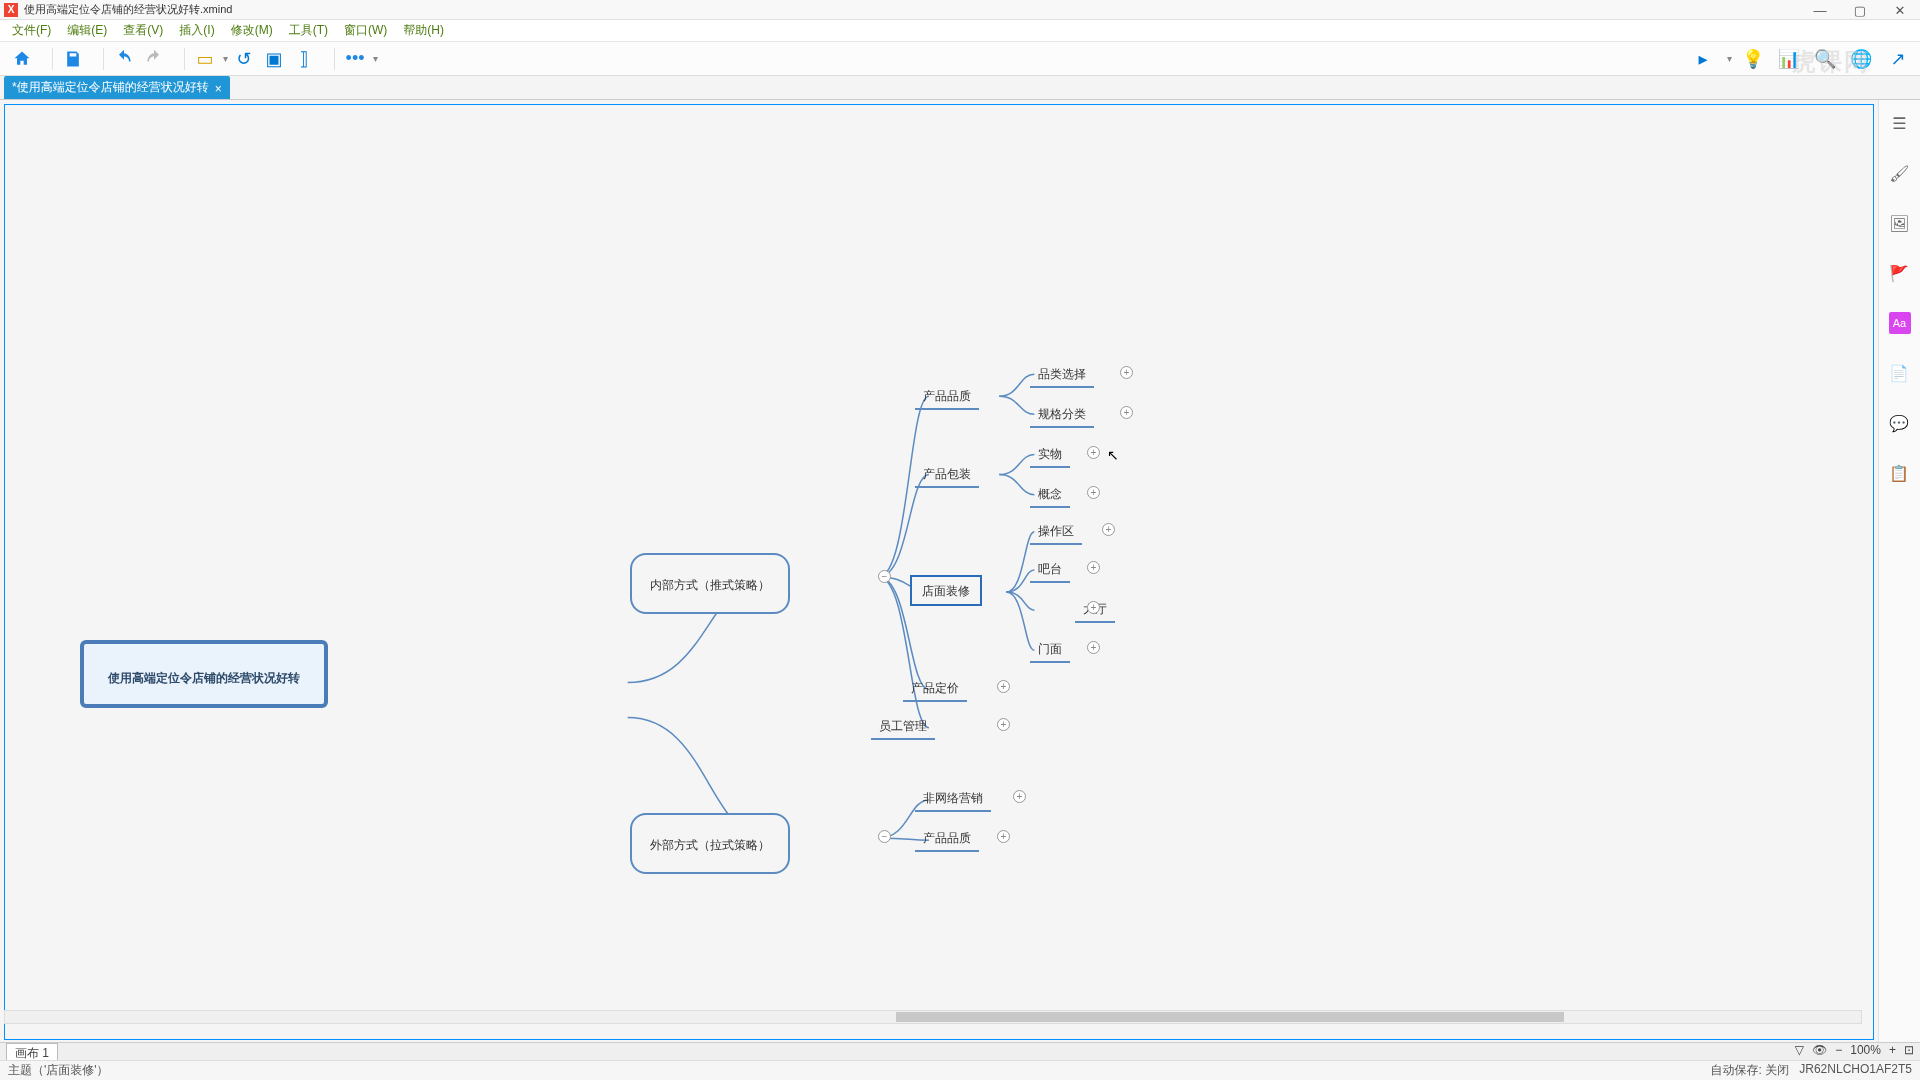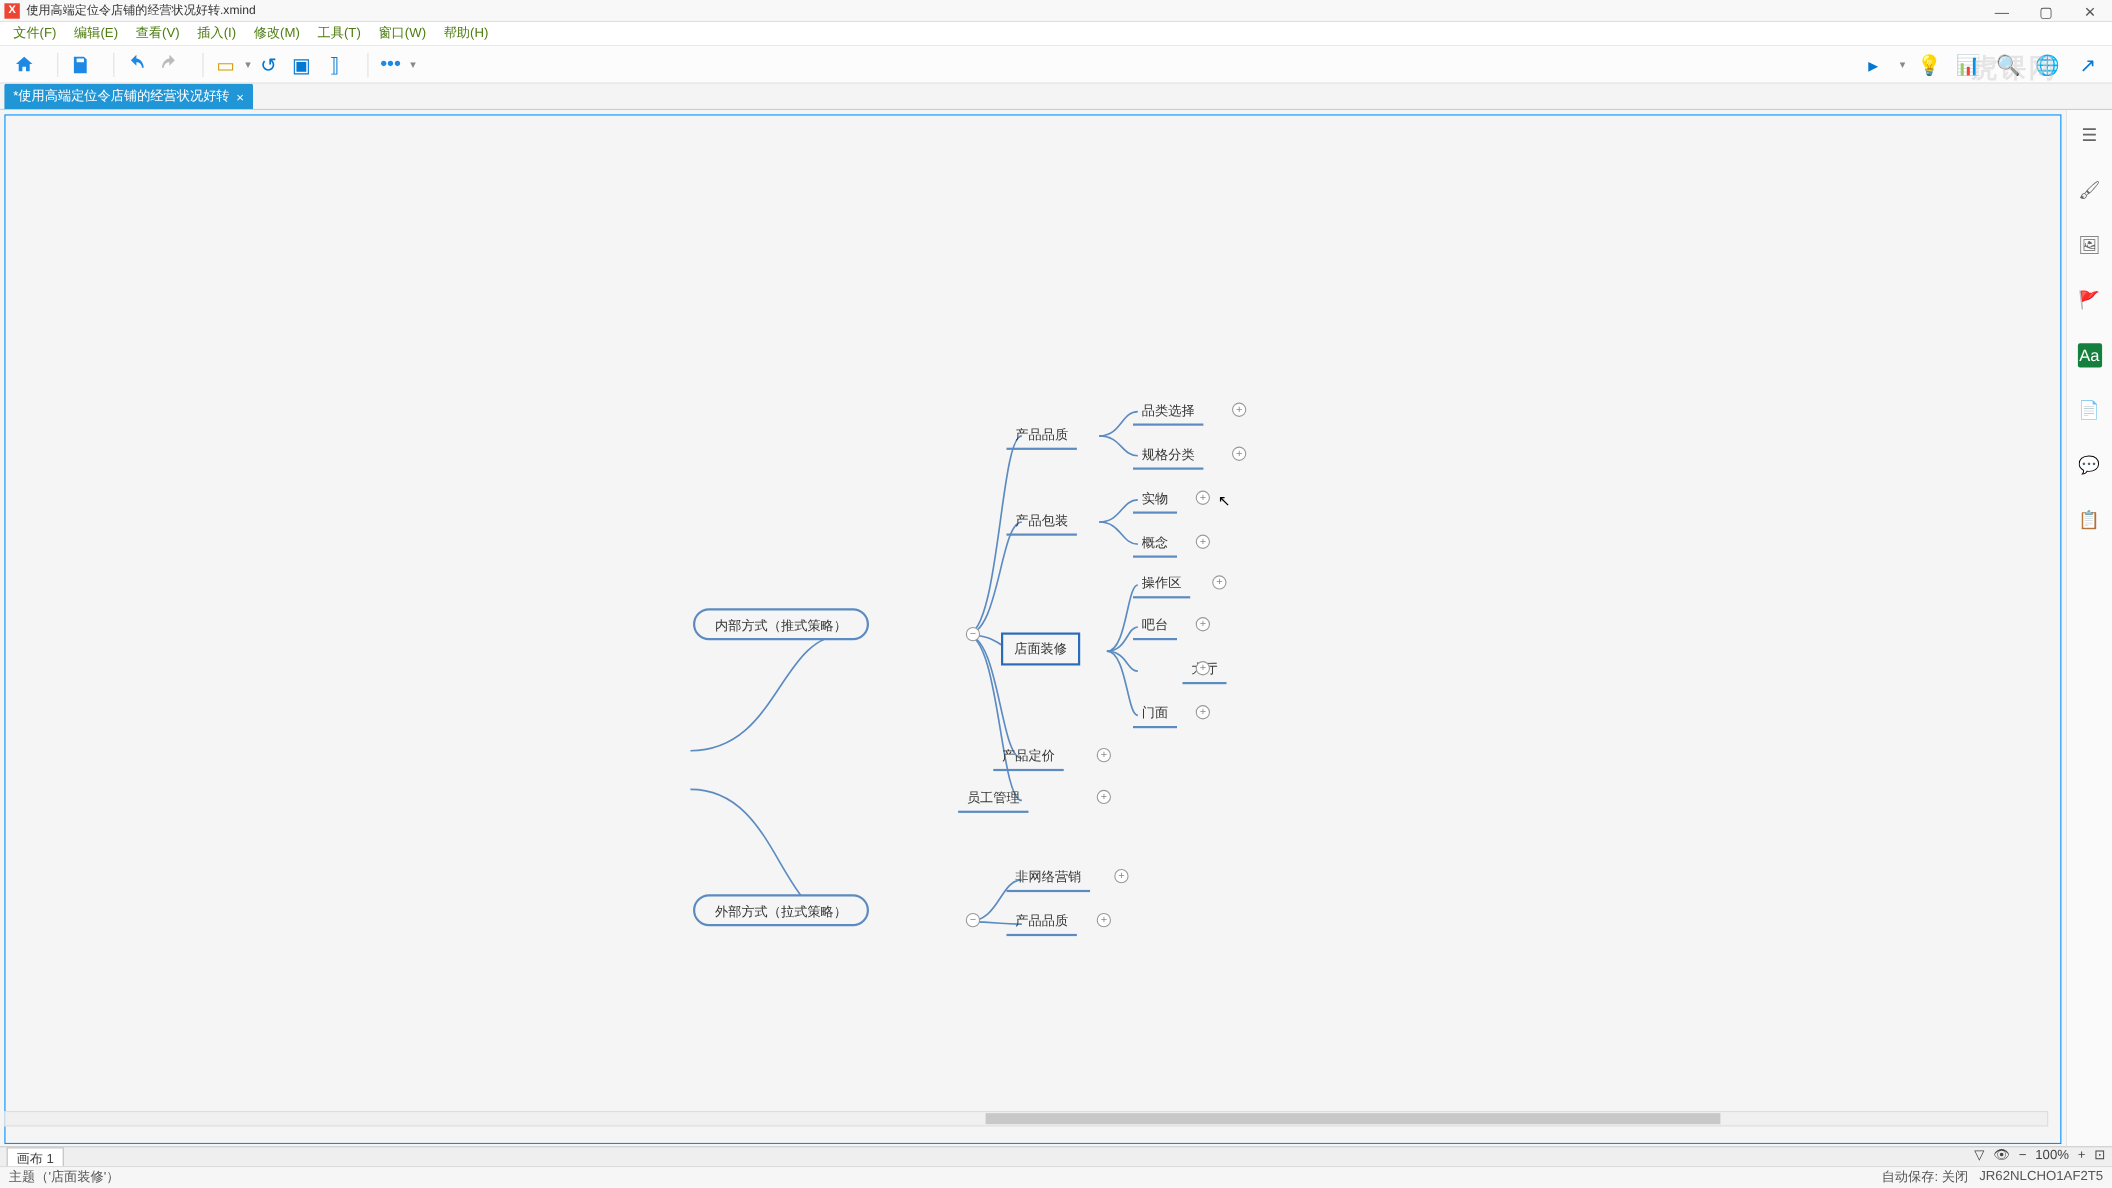--- a/index.html
+++ b/index.html
@@ -23,21 +23,21 @@
 .tabs{height:24px;background:#f4f4f4;border-bottom:1px solid #ccc;display:flex;align-items:flex-end;padding-left:4px}
 .tab{background:#2196d6;color:#fff;padding:3px 8px;font-size:11px;display:flex;align-items:flex-end;gap:6px;border-radius:2px 2px 0 0}
 .tab .x{font-size:12px}
 .workspace{position:absolute;top:100px;left:0;right:0;bottom:36px;display:flex}
 .canvas-wrap{flex:1;position:relative;background:#f5f5f5;overflow:hidden}
 .canvas{position:absolute;inset:4px;background:#f5f5f5;border:1px solid #0090ff;overflow:hidden}
 .sidepanel{width:42px;background:#fafafa;border-left:1px solid #e0e0e0;display:flex;flex-direction:column;align-items:center;padding-top:12px;gap:28px}
 .sidepanel div{width:22px;height:22px;display:flex;align-items:center;justify-content:center;color:#666;font-size:16px}
 .node{position:absolute}
 .root{left:80px;top:540px;padding:16px 24px;background:#eaf2fb;border:4px solid #4a7db8;color:#2d4a6a;font-size:24px;font-weight:600;border-radius:6px}
-.branch{padding:2px 18px;background:#f5f5f5;border:2px solid #5b8bc0;color:#333;font-size:18px;border-radius:16px}
+.branch{padding:18px 18px;background:#f5f5f5;border:2px solid #5b8bc0;color:#333;font-size:18px;border-radius:16px}
 .leaf{padding:3px 8px;border-bottom:2px solid #5b8bc0;color:#333;font-size:15px}
 .leaf.sel{border:2px solid #2b6cb8;padding:4px 10px;background:#f5f5f5}
 .plusbtn{width:13px;height:13px;border:1px solid #999;border-radius:50%;display:inline-flex;align-items:center;justify-content:center;font-size:10px;color:#888;background:#fff;position:absolute}
 .minusbtn{width:13px;height:13px;border:1px solid #999;border-radius:50%;display:inline-flex;align-items:center;justify-content:center;font-size:10px;color:#888;background:#fff;position:absolute}
 svg.lines{position:absolute;inset:0;pointer-events:none}
 svg.lines path{stroke:#5b8bc0;stroke-width:1.5;fill:none}
 .hscroll{position:absolute;left:4px;right:16px;bottom:20px;height:14px;background:#f0f0f0;border:1px solid #ddd}
 .hscroll .thumb{position:absolute;left:48%;width:36%;top:1px;bottom:1px;background:#c8c8c8}
 .sheetbar{position:absolute;bottom:20px;left:0;right:0;height:18px;background:#efefef;border-top:1px solid #ccc;display:flex;align-items:flex-start;padding:0 6px;font-size:11px;color:#444}
 .sheetbar .sheet{background:#fff;border:1px solid #bbb;padding:1px 8px;margin-right:4px}
@@ -157,20 +157,23 @@
 
         <path d="M 997 485 C 1015 485 1015 425 1025 425"></path>
         <path d="M 997 485 C 1015 485 1015 463 1025 463"></path>
         <path d="M 997 485 C 1015 485 1015 503 1025 503"></path>
         <path d="M 997 485 C 1015 485 1015 543 1025 543"></path>
 
         <path d="M 870 730 C 900 730 900 692 920 692"></path>
         <path d="M 870 730 C 900 730 900 732 920 732"></path>
       </svg>
 
+      <div class="node root" style="left:75px;top:535px">
+        <span>使用高端定位令店铺的经营状况好转</span>
+      </div>
 
       <div class="node branch" style="left:625px;top:448px">
         <span>内部方式（推式策略）</span>
       </div>
       <div class="minusbtn" style="left:873px;top:465px">−</div>
 
       <div class="node leaf" style="left:910px;top:278px"><span>产品品质</span></div>
       <div class="node leaf" style="left:910px;top:356px"><span>产品包装</span></div>
       <div class="node leaf sel" style="left:905px;top:470px"><span>店面装修</span></div>
       <div class="node leaf" style="left:898px;top:570px"><span>产品定价</span></div>
@@ -212,21 +215,21 @@
     <div class="hscroll">
         <div class="thumb"></div>
       </div>
   </div>
 
   <div class="sidepanel">
     <div>☰</div>
     <div>🖌</div>
     <div>🖼</div>
     <div>🚩</div>
-    <div style="background:#15803d;color:#fff;font-size:15px;padding:1px 2px;border-radius:2px">Aa</div>
+    <div style="background:#d946ef;color:#fff;font-size:11px;padding:1px 2px;border-radius:2px">Aa</div>
     <div>📄</div>
     <div>💬</div>
     <div>📋</div>
   </div>
 </div>
 
 <div class="sheetbar">
   <div class="sheet">画布 1</div>
   <div class="right">
     <span>▽</span>

